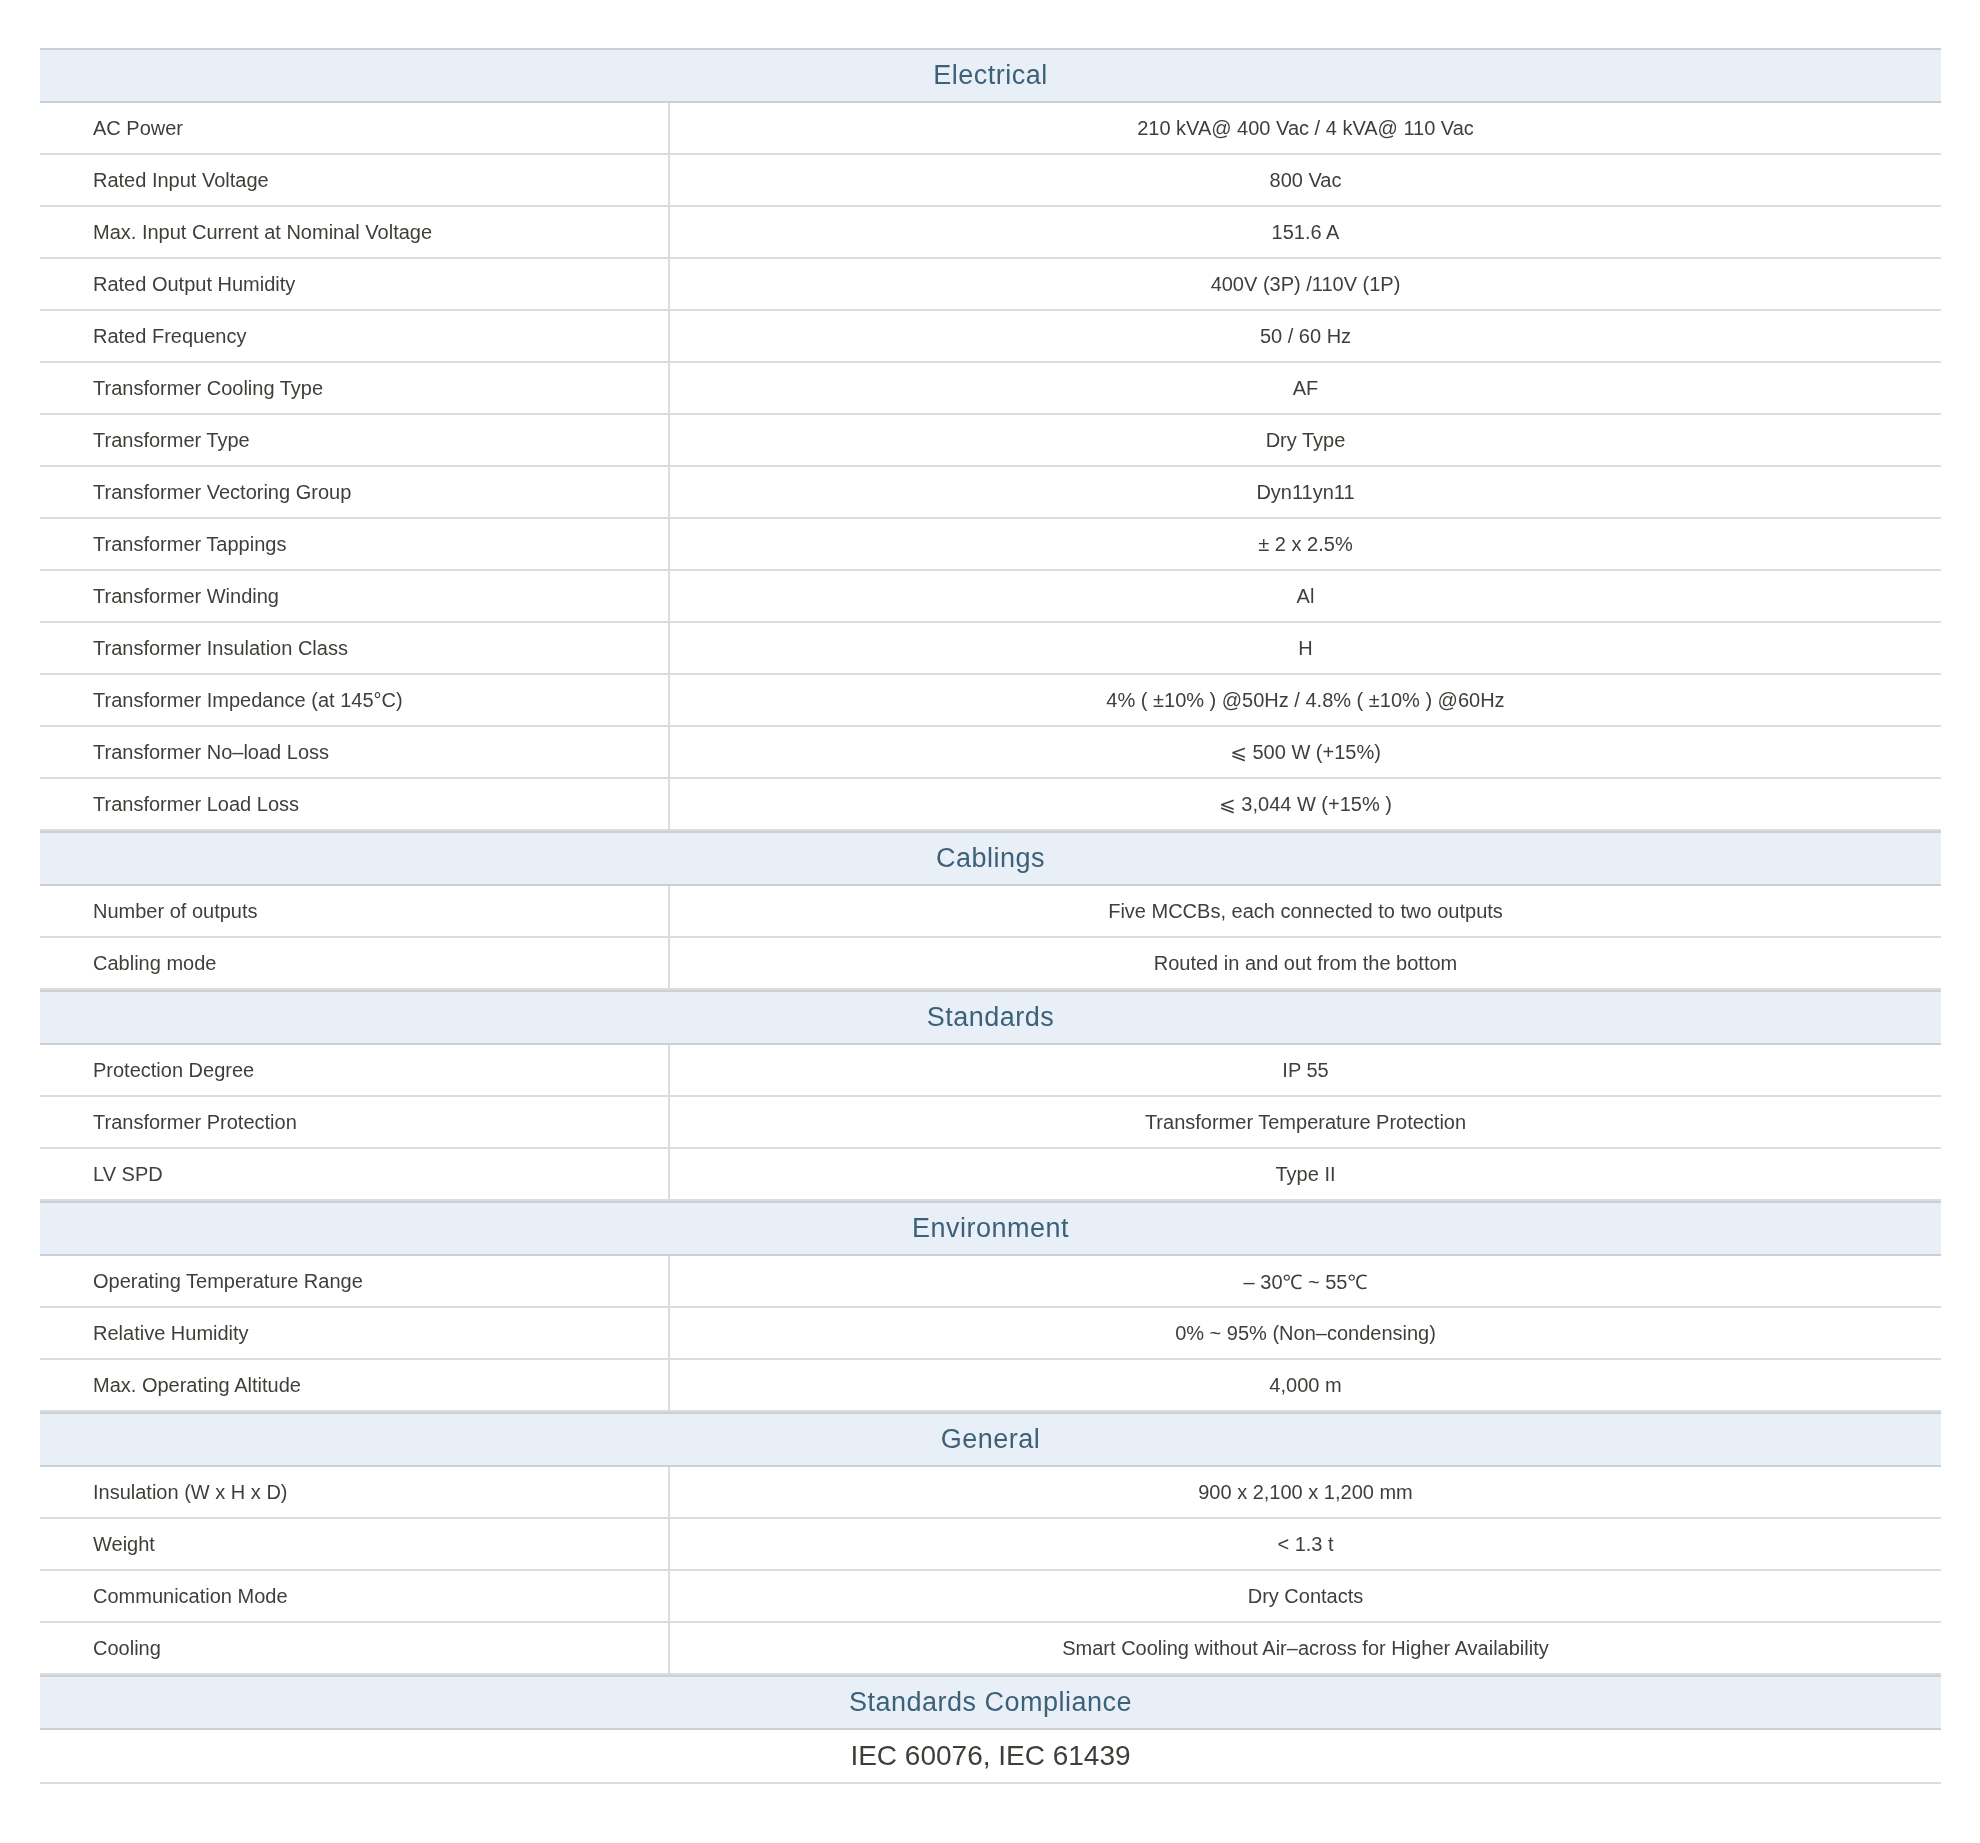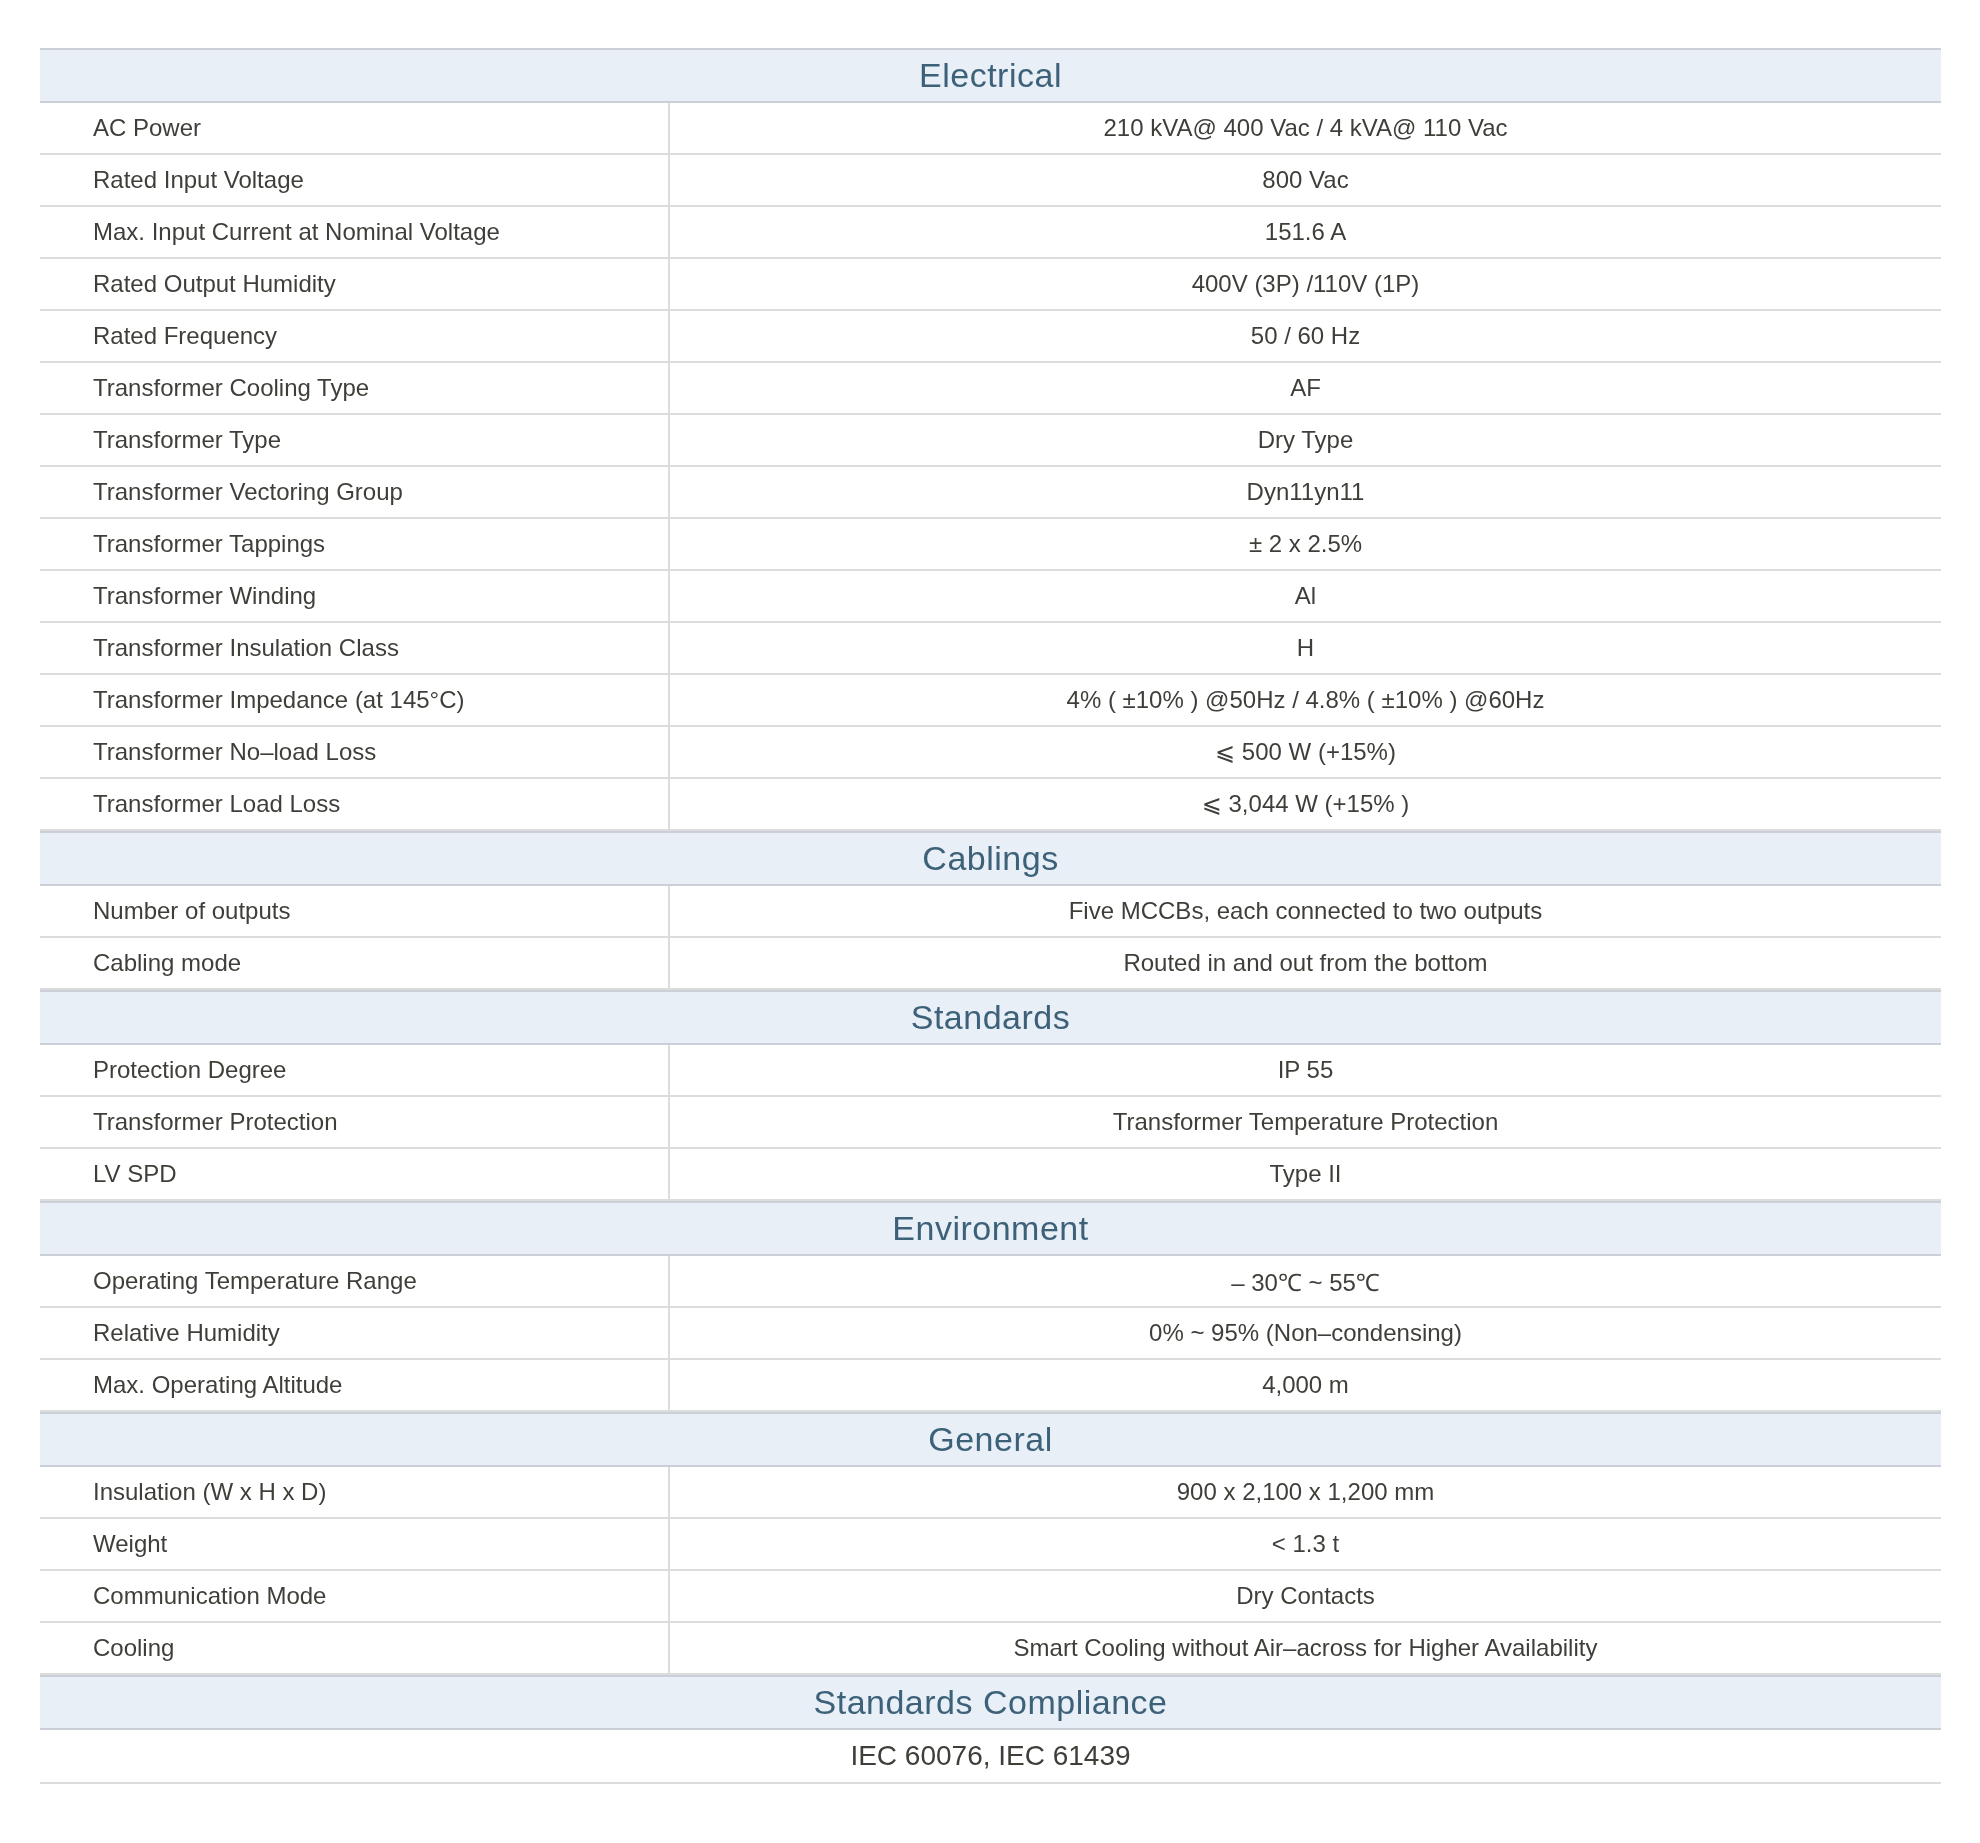--- a/index.html
+++ b/index.html
@@ -20,30 +20,30 @@
   }
   .section-header{
     height:55px;
     background:var(--header-bg);
     border-top:2px solid var(--band-border);
     border-bottom:2px solid var(--band-border);
     display:flex;
     align-items:center;
     justify-content:center;
     color:var(--header-text);
-    font-size:34px;
+    font-size:27px;
     letter-spacing:0.5px;
   }
   .spec-row{
     height:52px;
     display:flex;
     border-bottom:2px solid var(--row-border);
     background:#ffffff;
     color:var(--body-text);
-    font-size:24px;
+    font-size:20px;
   }
   .row-label{
     width:630px;
     flex:0 0 630px;
     border-right:2px solid var(--row-border);
     display:flex;
     align-items:center;
     padding-left:53px;
   }
   .row-value{

